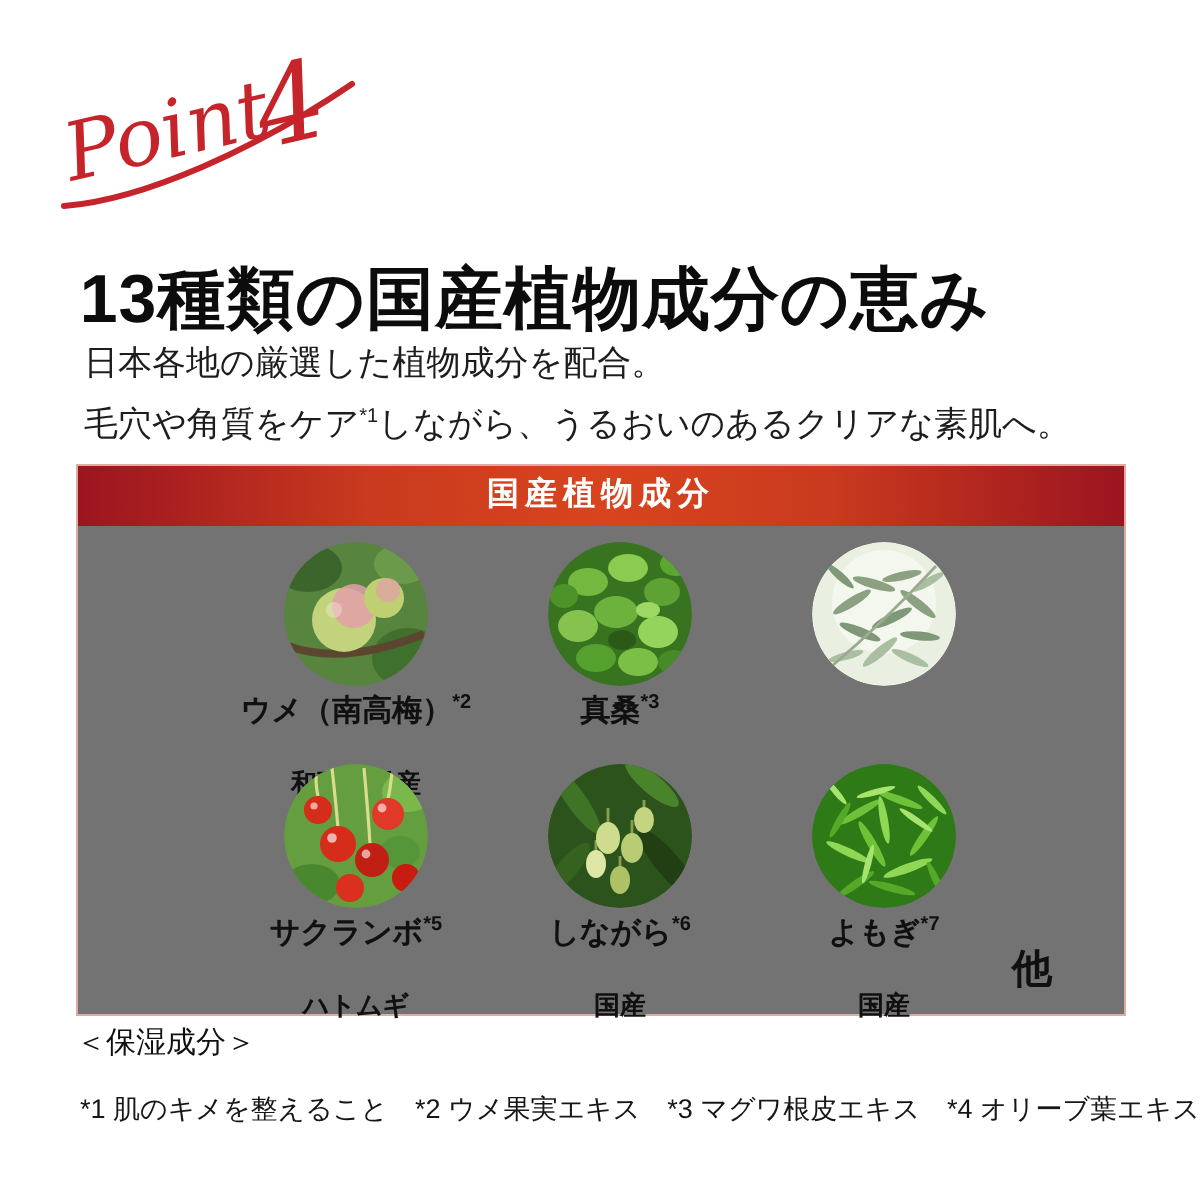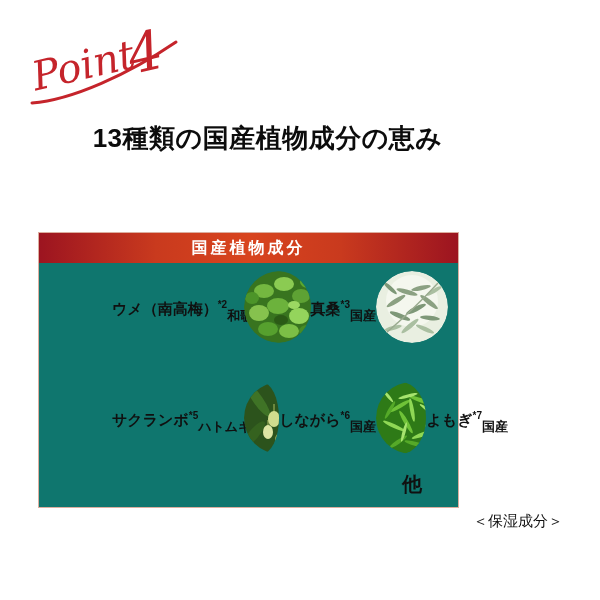--- a/index.html
+++ b/index.html
@@ -4,63 +4,67 @@
 <style>
   html,body{margin:0;padding:0;background:#ffffff;}
   body{width:600px;height:600px;font-family:"Liberation Sans","DejaVu Sans",sans-serif;color:#141414;}
   .page{position:relative;width:600px;height:600px;overflow:hidden;background:#fff;}
 
   
   .point-svg{position:absolute;left:24px;top:10px;width:164px;height:104px;}
 
   
   .title{position:absolute;top:104px;left:0;width:535px;text-align:center;
-         font-size:26px;font-weight:bold;color:#0c0c0c;letter-spacing:0.5px;white-space:nowrap;}
+         font-size:34px;font-weight:bold;color:#0c0c0c;letter-spacing:0.5px;white-space:nowrap;}
 
   
   .intro{position:absolute;top:168px;left:42px;font-size:17px;line-height:27px;color:#1d1d1d;}
   .intro sup{font-size:10px;}
 
   
-  .box{position:absolute;left:38px;top:232px;width:421px;height:276px;box-sizing:border-box;
-       background:#0f766e;border:1px solid #dcae9f;}
+  .box{position:absolute;left:38px;top:232px;width:525px;height:276px;box-sizing:border-box;
+       background:#737373;border:1px solid #dcae9f;}
   .banner{height:30px;line-height:30px;text-align:center;color:#ffffff;font-size:16px;
           font-weight:bold;letter-spacing:3px;
           background:linear-gradient(to right,#9c1420,#c93a1e 28%,#d8441e 50%,#c93a1e 72%,#9c1420);}
   .row{position:absolute;left:73px;display:flex;}
   .row1{top:38px;}
   .row2{top:149px;}
-  .cell{width:132px;display:flex;flex-direction:row;align-items:center;}
+  .cell{width:132px;display:flex;flex-direction:column;align-items:center;}
   .photo-wrap{width:72px;height:72px;border-radius:50%;overflow:hidden;}
   .photo-wrap svg{display:block;width:72px;height:72px;}
   .plant-name{margin-top:3px;font-size:15px;font-weight:bold;color:#101010;white-space:nowrap;}
   .plant-name sup{font-size:10px;}
   .plant-origin{margin-top:18px;font-size:13px;font-weight:bold;color:#101010;white-space:nowrap;}
   .others{position:absolute;right:36px;bottom:9px;font-size:20px;font-weight:bold;color:#101010;}
 
   
-  .moist-note{position:absolute;top:512px;left:38px;width:525px;text-align:right;
+  .moist-note{position:absolute;top:512px;left:38px;width:525px;text-align:left;
               font-size:15px;color:#101010;}
   .footnotes{position:absolute;top:544px;left:40px;font-size:13.5px;line-height:21.5px;color:#161616;white-space:nowrap;}
 </style>
 </head>
 <body>
 
 <div class="page">
 
   <svg class="point-svg" viewBox="0 0 164 104">
     <g transform="rotate(-13 82 56)" fill="#c5242b">
       <text x="8" y="64" font-family="'DejaVu Serif',serif" font-style="italic" font-size="40">Point</text>
       <text x="106" y="70" font-family="'DejaVu Serif',serif" font-style="italic" font-size="54">4</text>
     </g>
     <path d="M8,93 C 48,90 105,64 152,32" stroke="#c5242b" stroke-width="3" fill="none" stroke-linecap="round"></path>
   </svg>
 
   <h1 class="title">13種類の国産植物成分の恵み</h1>
 
+  <div class="intro">
+    <div>日本各地の厳選した植物成分を配合。</div>
+    <div><span>毛穴や角質をケア</span><sup>*1</sup><span>しながら、うるおいのあるクリアな素肌へ。</span></div>
+  </div>
 
   <div class="box">
     <div class="banner">国産植物成分</div>
 
     <div class="row row1">
 
       <div class="cell">
         <div class="photo-wrap">
           <svg viewBox="0 0 72 72">
             <defs>
@@ -264,15 +268,16 @@
         <div class="plant-origin">国産</div>
       </div>
     </div>
 
     <div class="others">他</div>
   </div>
 
   <div class="moist-note">＜保湿成分＞</div>
 
   <div class="footnotes">
+    <div>*1 肌のキメを整えること　*2 ウメ果実エキス　*3 マグワ根皮エキス　*4 オリーブ葉エキス</div>
   </div>
 
 </div>
 
 </body></html>

